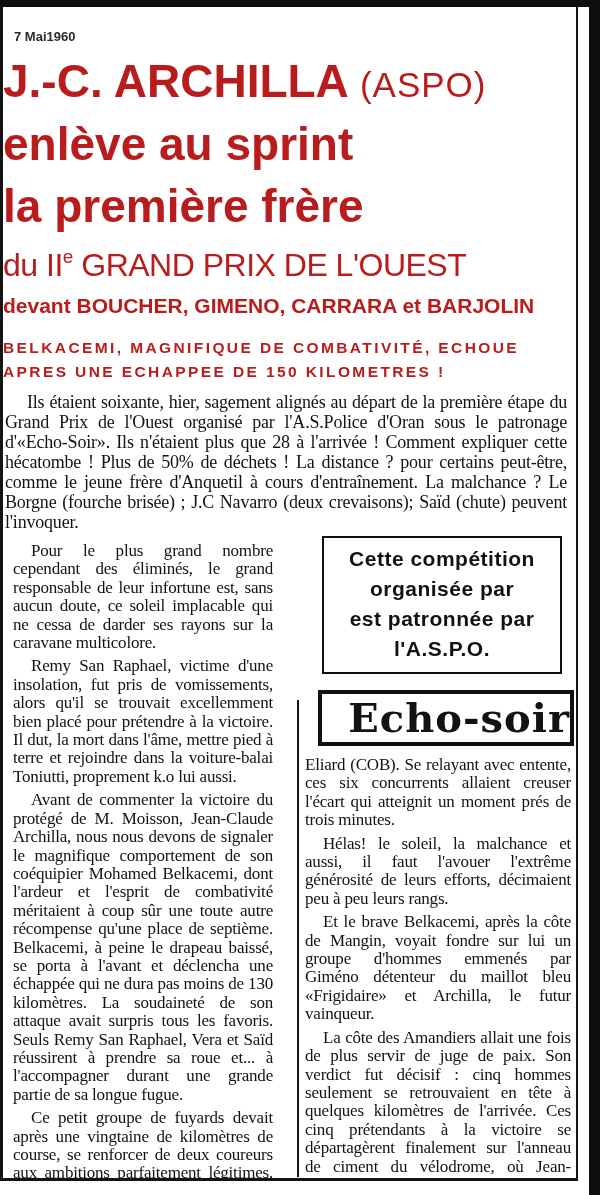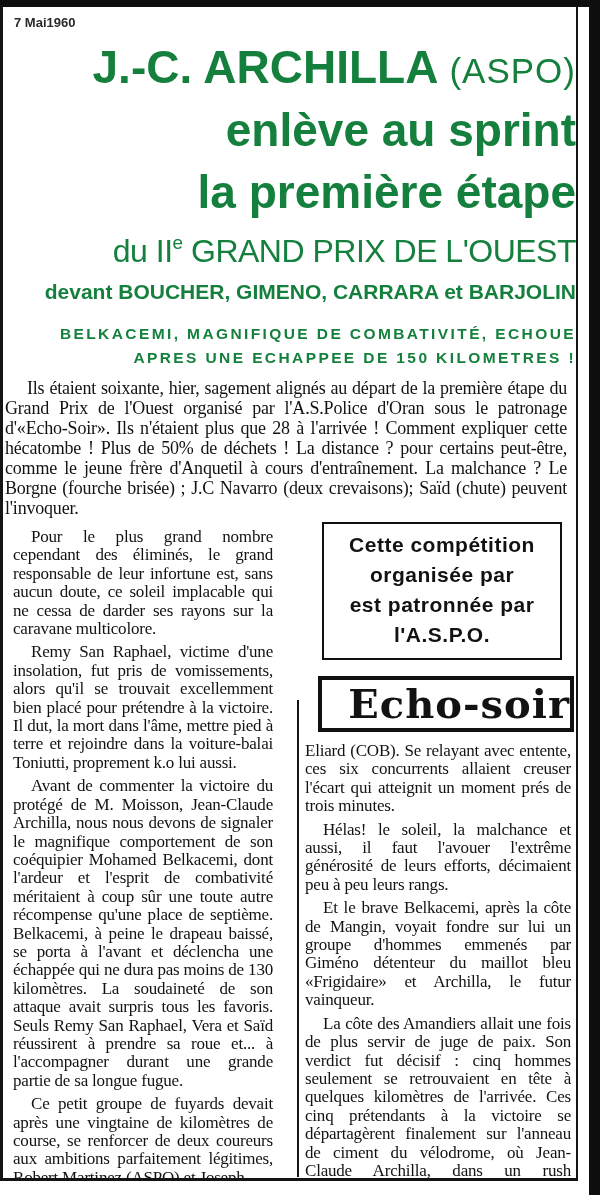--- a/index.html
+++ b/index.html
@@ -9,23 +9,23 @@
   }
   .topbar { position:absolute; top:0; left:0; width:600px; height:7px; background:#0e0e0e; }
   .rightbar { position:absolute; top:0; right:0; width:11px; height:1195px; background:#0e0e0e; }
   .paper {
     position:absolute; left:0; top:7px; width:578px; height:1174px;
     border-left:3px solid #141414; border-right:2px solid #141414; border-bottom:3px solid #141414;
     box-sizing:border-box; background:#fff; overflow:hidden;
   }
   .date {
     font-family:"Liberation Sans", sans-serif; font-weight:bold; font-size:13px;
-    color:#2a2a2a; padding:8px 0 0 11px; line-height:15px;
+    color:#2a2a2a; padding:22px 0 0 11px; line-height:15px;
   }
-  .headline { text-align:right; font-family:"Liberation Sans", sans-serif; color:#15803d; }
+  .headline { text-align:left; font-family:"Liberation Sans", sans-serif; color:#b91c1c; }
   .hl1 { margin-top:9px; line-height:56px; font-weight:bold; font-size:46px; letter-spacing:0px; white-space:nowrap; }
   .hl1 .aspo { font-weight:normal; font-size:35px; letter-spacing:1px; }
   .hl2 { line-height:62px; font-weight:bold; font-size:46px; }
   .hl3 { line-height:62px; font-weight:bold; font-size:46px; }
   .hl4 { line-height:40px; font-weight:normal; font-size:32px; letter-spacing:-0.5px; white-space:nowrap; }
   .hl4 sup { font-size:19px; vertical-align:13px; }
   .sub1 { line-height:42px; font-weight:bold; font-size:21px; white-space:nowrap; }
   .sub2 { margin-top:8px; line-height:25px; font-weight:bold; font-size:15.5px; letter-spacing:2.4px; white-space:nowrap; }
   .sub3 { line-height:24px; font-weight:bold; font-size:15.5px; letter-spacing:2.4px; white-space:nowrap; }
   .lead {
@@ -59,21 +59,21 @@
 <div class="topbar"></div>
 <div class="rightbar"></div>
 
 <div class="paper">
 
   <div class="date">7 Mai1960</div>
 
   <div class="headline">
     <div class="hl1"><span>J.-C. ARCHILLA</span> <span class="aspo">(ASPO)</span></div>
     <div class="hl2">enlève au sprint</div>
-    <div class="hl3">la première étape</div>
+    <div class="hl3">la première frère</div>
     <div class="hl4"><span>du II</span><sup>e</sup><span> GRAND PRIX DE L'OUEST</span></div>
     <div class="sub1">devant BOUCHER, GIMENO, CARRARA et BARJOLIN</div>
     <div class="sub2">BELKACEMI, MAGNIFIQUE DE COMBATIVITÉ, ECHOUE</div>
     <div class="sub3">APRES UNE ECHAPPEE DE 150 KILOMETRES !</div>
   </div>
 
   <div class="lead">Ils étaient soixante, hier, sagement alignés au départ de la première étape du Grand Prix de l'Ouest organisé par l'A.S.Police d'Oran sous le patronage d'«Echo-Soir». Ils n'étaient plus que 28 à l'arrivée ! Comment expliquer cette hécatombe ! Plus de 50% de déchets ! La distance ? pour certains peut-être, comme le jeune frère d'Anquetil à cours d'entraînement. La malchance ? Le Borgne (fourche brisée) ; J.C Navarro (deux crevaisons); Saïd (chute) peuvent l'invoquer.</div>
 
   <div class="columns">
     <div class="col col-left">

